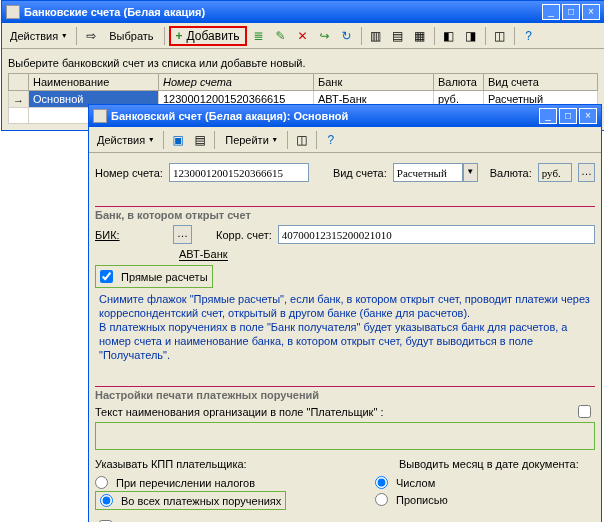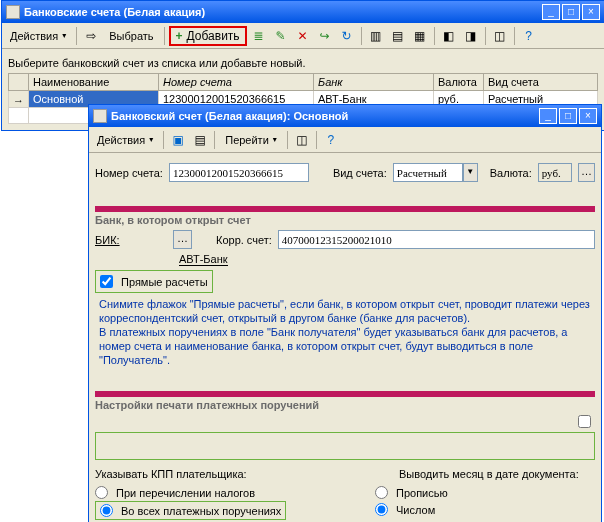--- a/index.html
+++ b/index.html
@@ -34,21 +34,21 @@
   .win1 { left: 1px; top: 0; width: 604px; }
 
   .form-row { display: flex; align-items: center; margin: 4px 0; gap: 6px; }
   .form-row label { white-space: nowrap; }
   .field { border: 1px solid #7f9db9; background: #fff; padding: 2px 3px; height: 19px; font-family: Tahoma; font-size: 11px; }
   .field.ro { background: #ece9d8; }
   .combo { display: flex; }
   .combo .arrow { width: 15px; height: 19px; border: 1px solid #7f9db9; background: #e8e4d8; text-align: center; line-height: 15px; font-size: 8px; cursor: pointer; }
   .dots-btn { width: 19px; height: 19px; border: 1px solid #7f9db9; background: #e8e4d8; text-align: center; line-height: 14px; cursor: pointer; }
 
-  .section { border-top: 6px solid #be185d; margin-top: 24px; padding-top: 2px; }
+  .section { border-top: 1px solid #be185d; margin-top: 24px; padding-top: 2px; }
   .section-title { color: #6b6b6b; font-weight: bold; margin-bottom: 4px; }
 
   .blue-text { color: #0033aa; line-height: 14px; }
   .green-box { border: 1px solid #6cb33f; padding: 4px; }
 
   input[type=checkbox], input[type=radio] { margin: 0 4px 0 0; vertical-align: middle; }
   .chk-row { display: flex; align-items: center; gap: 4px; padding: 4px; justify-content: space-between; }
   .chk-row.green { border: 1px solid #6cb33f; width: fit-content; }
 
   .two-col { display: flex; gap: 60px; }
@@ -97,21 +97,21 @@
     <span class="tb-btn" style="color:#06c;">?</span>
   </div>
   <div class="content">
     <div class="hint">Выберите банковский счет из списка или добавьте новый.</div>
     <table class="grid">
       <thead>
         <tr>
           <th class="row-marker"></th>
           <th style="width:130px;">Наименование</th>
           <th style="width:155px;font-style:italic;">Номер счета</th>
-          <th style="width:120px;font-style:italic;">Банк</th>
+          <th style="width:120px;">Банк</th>
           <th style="width:50px;">Валюта</th>
           <th>Вид счета</th>
         </tr>
       </thead>
       <tbody>
         <tr class="sel">
           <td class="row-marker">→</td>
           <td>Основной</td>
           <td style="background:#fff;color:#000;">12300012001520366615</td>
           <td style="background:#fff;color:#000;">АВТ-Банк</td>
@@ -184,47 +184,48 @@
         <input type="checkbox" checked="" style="">
         <span>Прямые расчеты</span>
       </div>
       <div class="blue-text" style="margin:4px 0 0 4px; white-space:pre-line;">Снимите флажок "Прямые расчеты", если банк, в котором открыт счет, проводит платежи через корреспондентский счет, открытый в другом банке (банке для расчетов).
 В платежных поручениях в поле "Банк получателя" будет указываться банк для расчетов, а номер счета и наименование банка, в котором открыт счет, будут выводиться в поле "Получатель".</div>
     </div>
 
     <div class="section">
       <div class="section-title">Настройки печати платежных поручений</div>
       <div class="form-row">
+        <span>Текст наименования организации в поле "Плательщик" :</span>
         <span style="flex:1;"></span>
         <input type="checkbox" style="">
       </div>
       <div class="green-box" style="height:28px;"></div>
 
       <div class="two-col" style="margin-top:8px;">
         <div class="col">
           <div style="margin-bottom:4px;">Указывать КПП плательщика:</div>
           <div class="opt">
               <input type="radio" name="kpp" style="">
               <span>При перечислении налогов</span>
             </div>
           <div class="opt green">
               <input type="radio" name="kpp" checked="" style="">
               <span>Во всех платежных поручениях</span>
             </div>
         </div>
         <div class="col">
           <div style="margin-bottom:4px;padding-left:24px;">Выводить месяц в дате документа:</div>
           <div class="opt">
+              <input type="radio" name="mon" checked="" style="">
+              <span>Числом</span>
+            </div>
+          <div class="opt">
               <input type="radio" name="mon" style="">
               <span>Прописью</span>
             </div>
-          <div class="opt">
-              <input type="radio" name="mon" checked="" style="">
-              <span>Числом</span>
-            </div>
         </div>
       </div>
 
       <div class="chk-row" style="margin-top:6px;">
         <input type="checkbox" style="">
       </div>
     </div>
 
     <div class="section">
       <div class="section-title">Дополнительная информация о счете</div>

